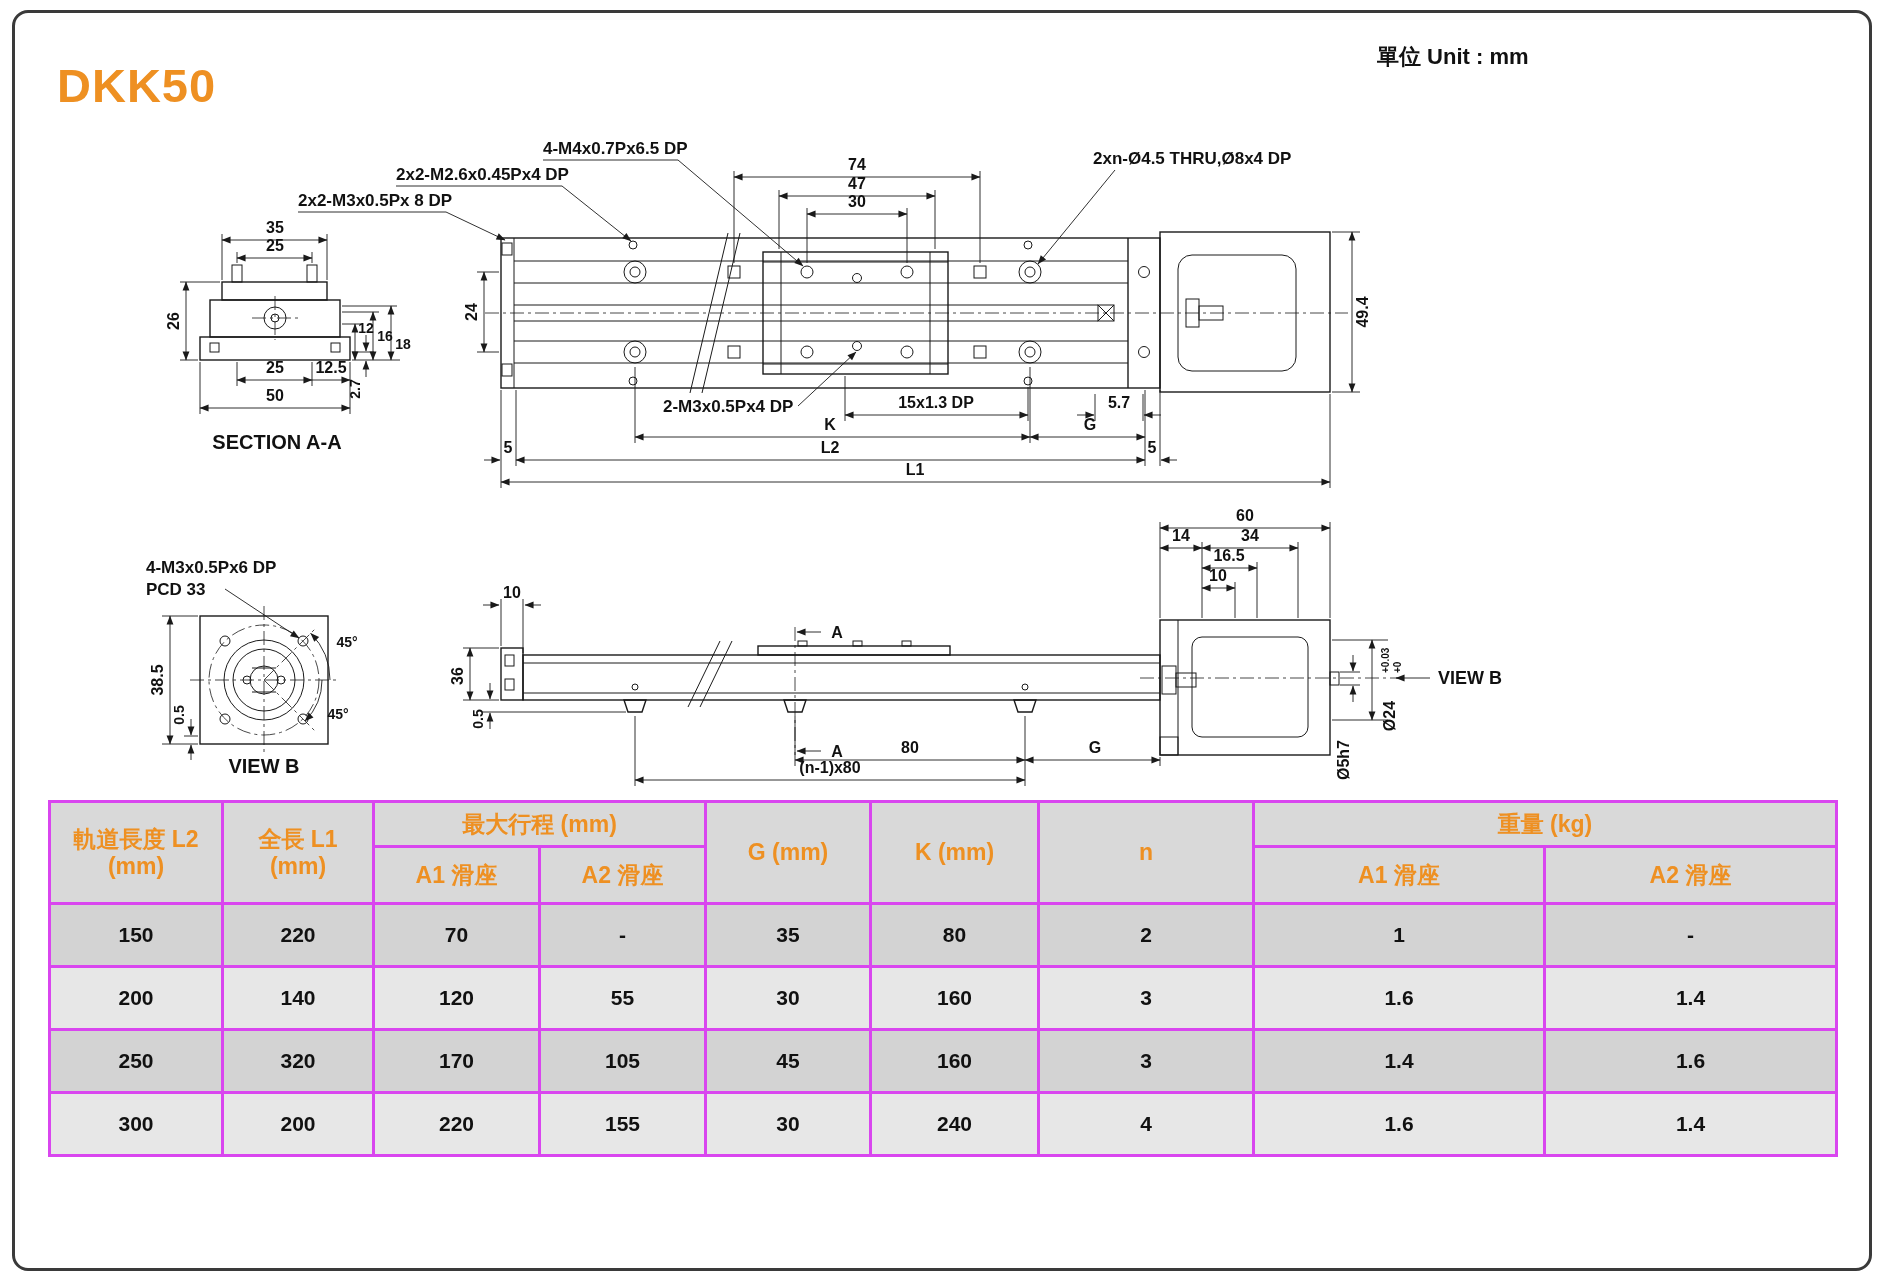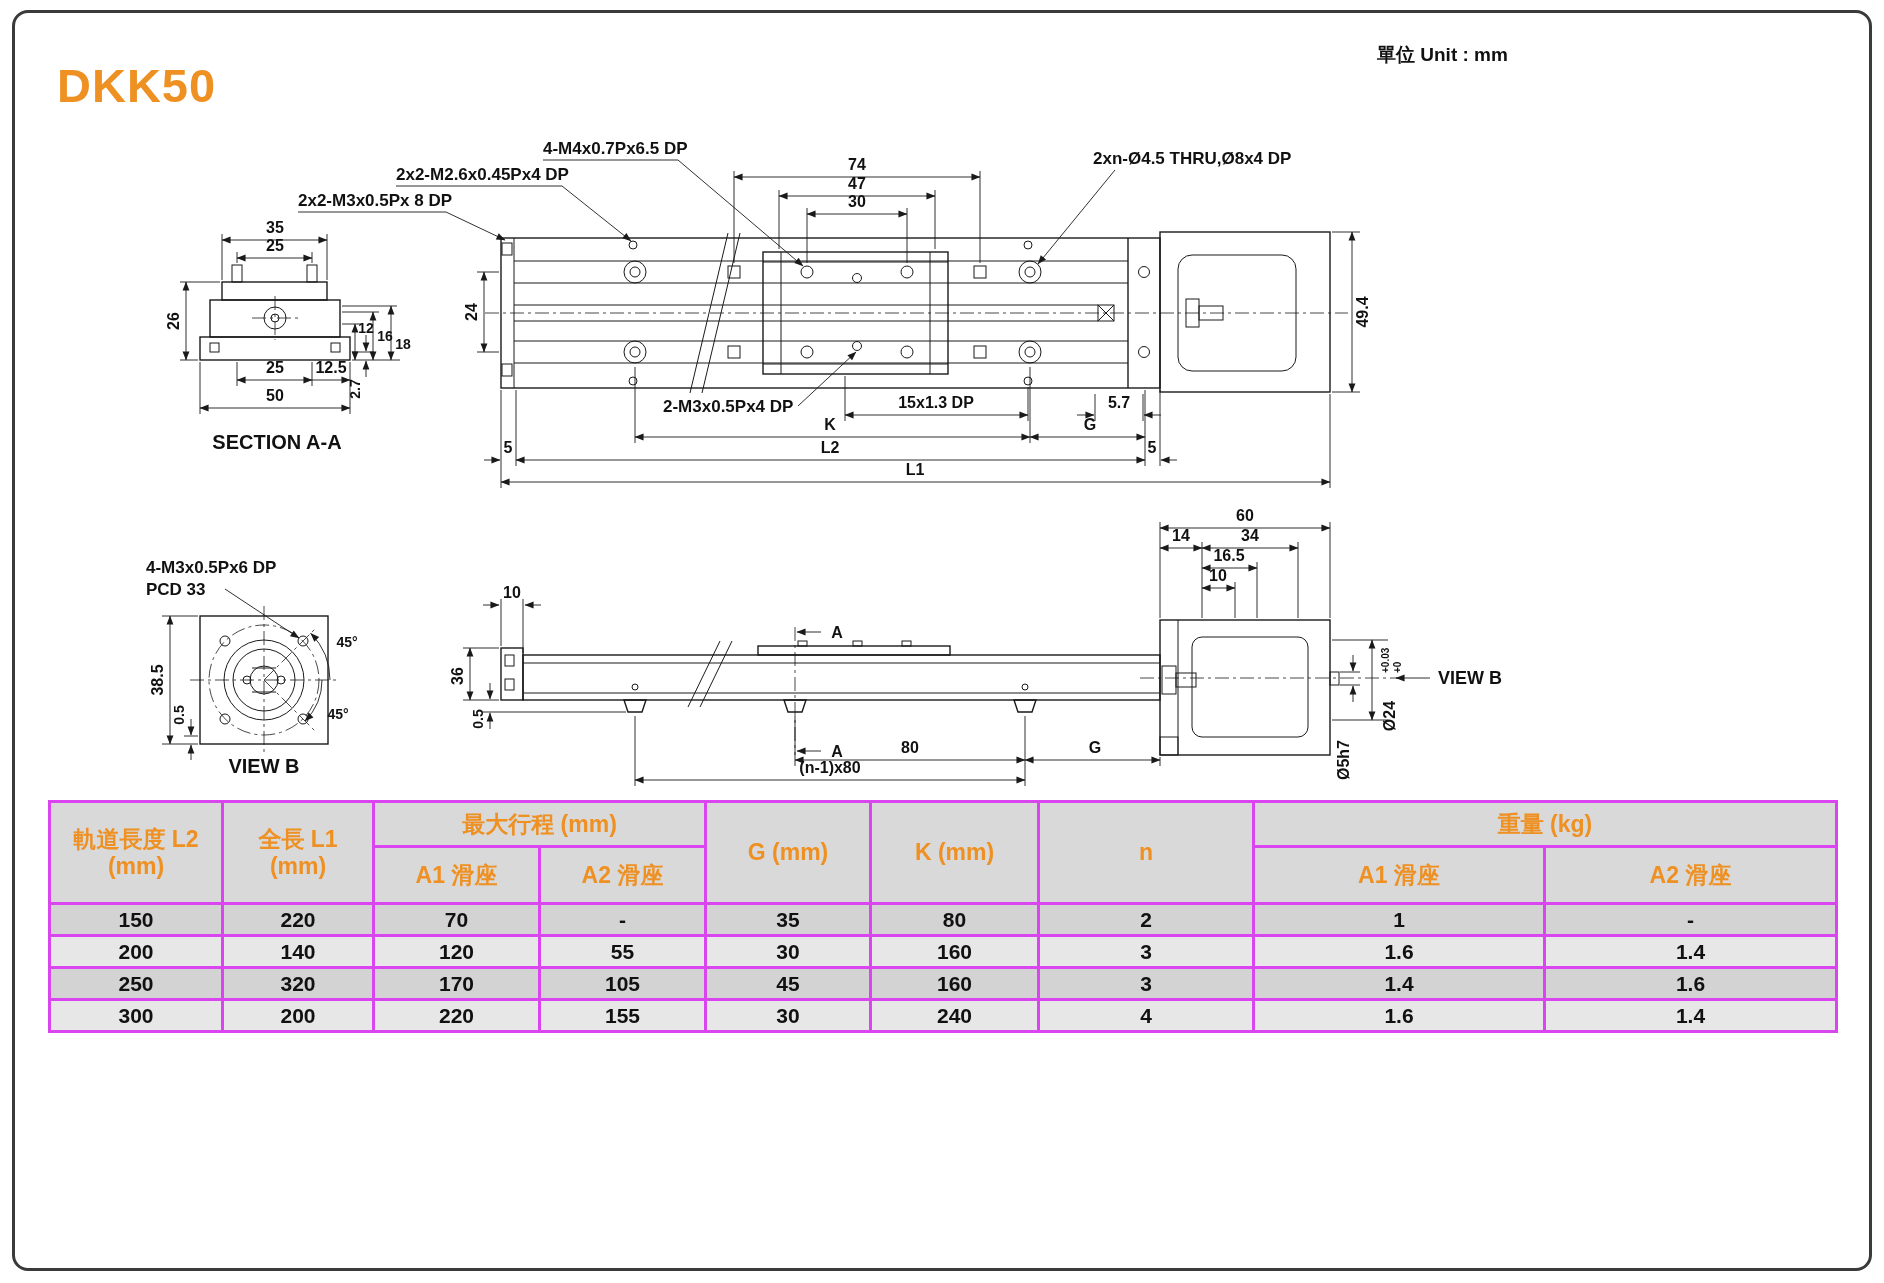--- a/index.html
+++ b/index.html
@@ -1,35 +1,35 @@
 <!DOCTYPE html>
 <html><head>
 <meta charset="utf-8">
 <style>
   html,body{margin:0;padding:0;background:#fff;}
   body{width:1884px;height:1283px;position:relative;font-family:"Liberation Sans",sans-serif;color:#111;}
   .frame{position:absolute;left:12px;top:10px;right:12px;bottom:12px;border:3px solid #3a3a3a;border-radius:16px;}
   .title{position:absolute;left:57px;top:58px;font-size:47px;font-weight:800;letter-spacing:1px;color:#EE9022;}
-  .unit{position:absolute;left:1377px;top:42px;font-size:19px;font-weight:700;color:#111;}
+  .unit{position:absolute;left:1377px;top:42px;font-size:22px;font-weight:700;color:#111;}
   svg.drawing{position:absolute;left:0;top:115px;}
   svg .ol{stroke:#1a1a1a;stroke-width:1.4;fill:none;}
   svg .th{stroke:#1a1a1a;stroke-width:1;fill:none;}
   svg .dl{stroke:#1a1a1a;stroke-width:0.9;fill:none;}
   svg .cl{stroke:#1a1a1a;stroke-width:0.8;fill:none;stroke-dasharray:14 4 3 4;}
   svg text{fill:#111;}
   svg .dim{font-size:16px;font-weight:600;text-anchor:middle;}
   svg .dims{font-size:14px;font-weight:600;text-anchor:middle;}
   svg .ann{font-size:17px;font-weight:600;text-anchor:start;}
   svg .cap{font-size:20px;font-weight:700;text-anchor:middle;}
   svg .tol{font-size:10px;font-weight:600;text-anchor:start;}
   .spec{position:absolute;left:48px;top:800px;width:1790px;border-collapse:separate;border-spacing:3px;table-layout:fixed;background:#d946ef;}
   .spec th{background:#d9d9d9;color:#EE9022;font-size:23px;font-weight:700;padding:0;line-height:1.15;}
   .spec thead tr:first-child th{height:42px;}
   .spec thead tr:last-child th{height:54px;}
-  .spec td{background:#d3d3d3;color:#111;font-size:21px;font-weight:700;text-align:center;height:29px;padding:0;}
+  .spec td{background:#d3d3d3;color:#111;font-size:21px;font-weight:700;text-align:center;height:44px;padding:8px;}
   .spec tbody tr:nth-child(even) td{background:#e7e7e7;}
 </style>
 </head>
 <body>
 
 <div class="frame"></div>
 <div class="title">DKK50</div>
 <div class="unit">單位 Unit : mm</div>
 
 <svg class="drawing" width="1884" height="680" viewBox="0 0 1884 680">

